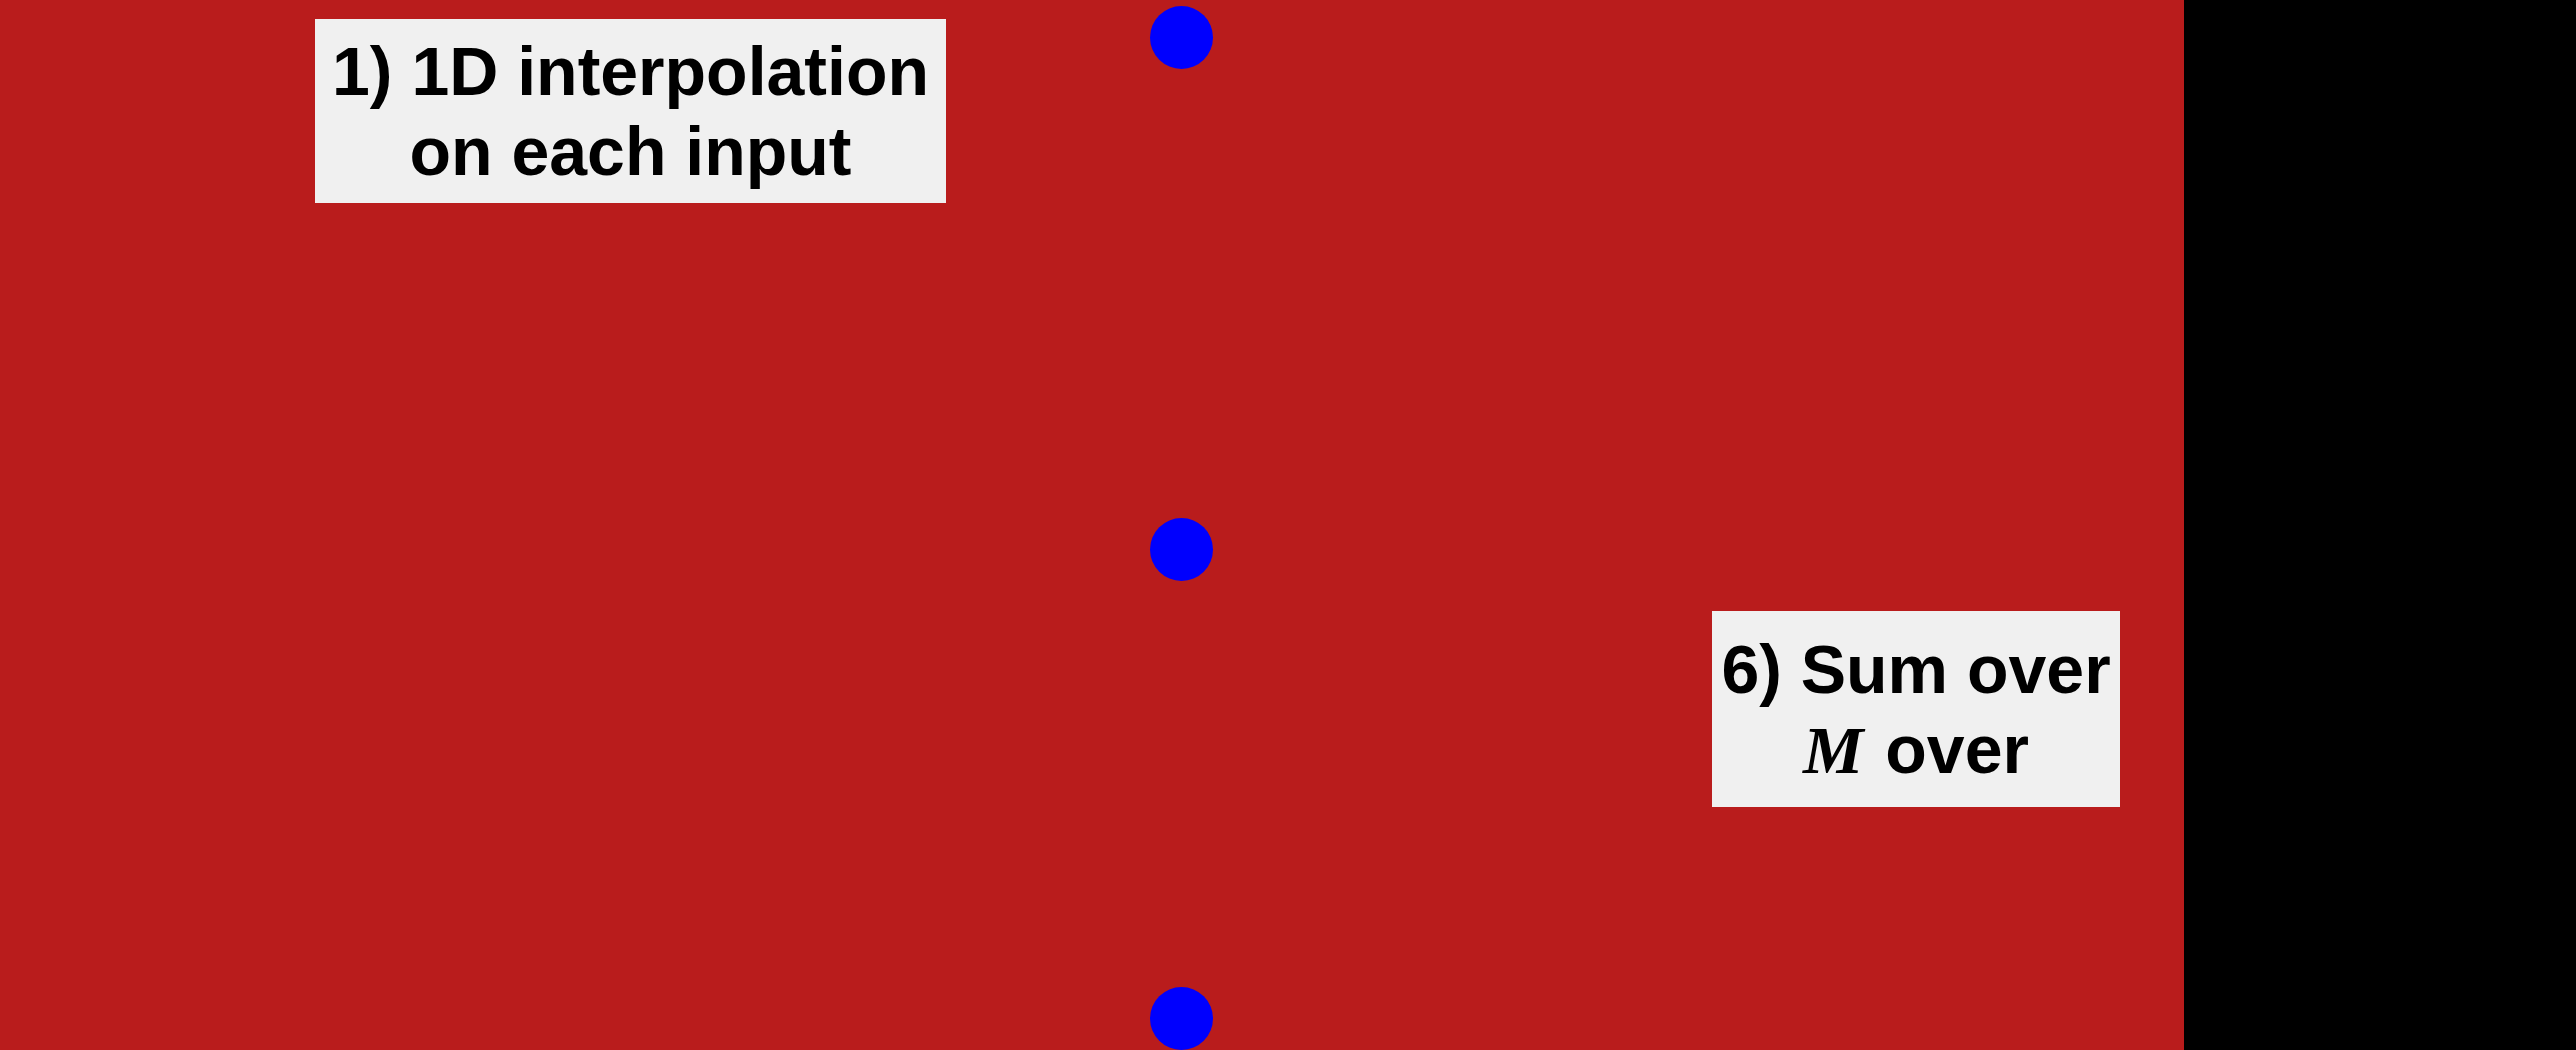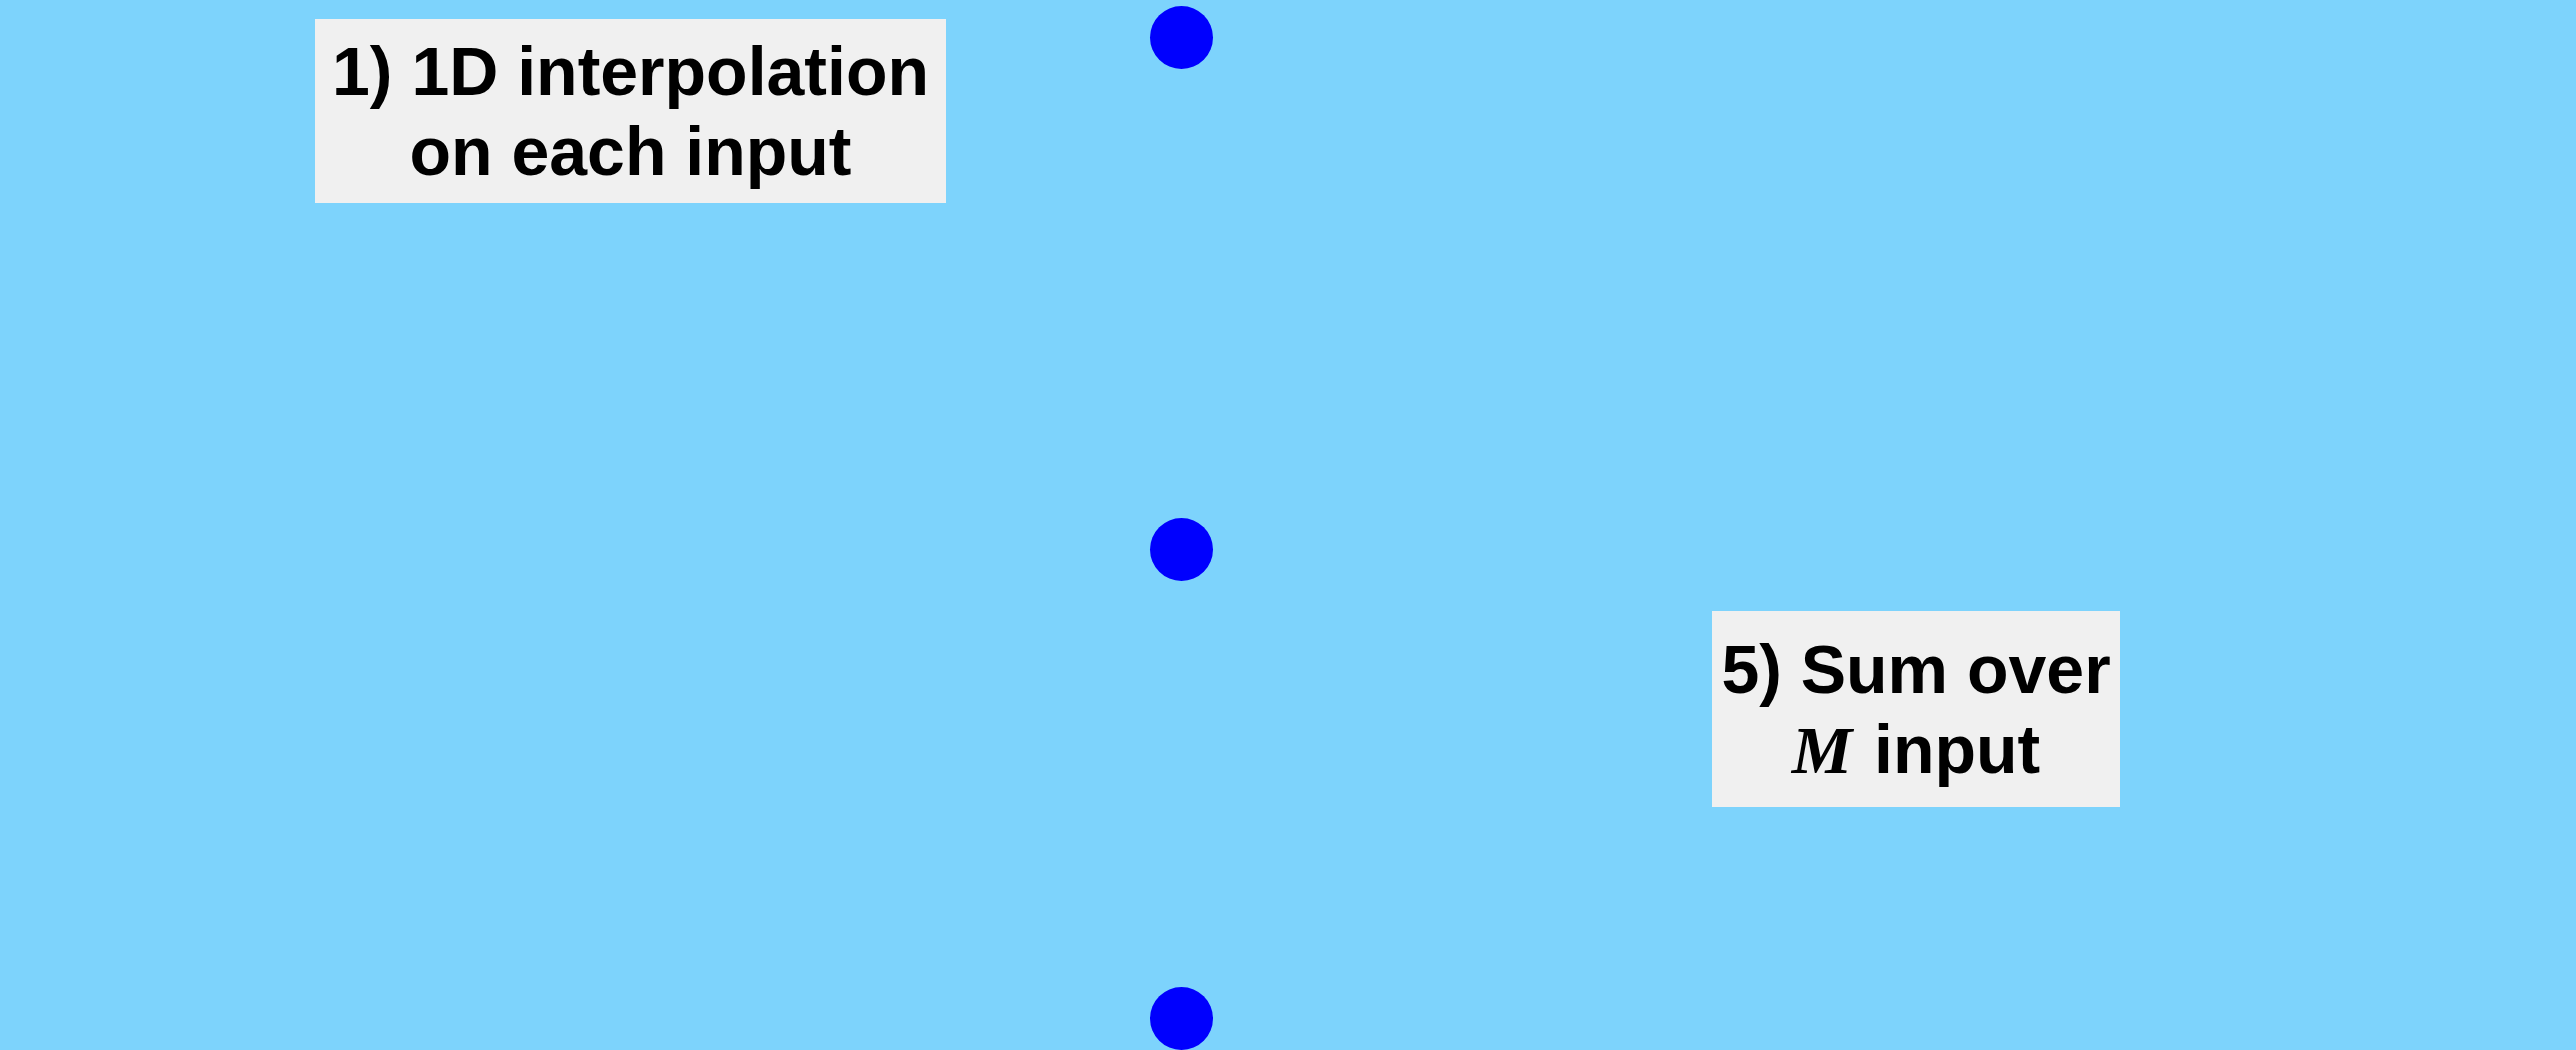--- a/index.html
+++ b/index.html
@@ -2,23 +2,23 @@
 <html style="font-size:15px"><head>
 <meta charset="utf-8">
 <style>
   html, body {
     margin: 0;
     padding: 0;
     background: #000000;
   }
   .figure {
     position: relative;
-    width: 2576px;
+    width: 2184px;
     height: 1051px;
-    background: #7dd3fc;
+    background: #b91c1c;
     overflow: hidden;
     font-family: "Liberation Sans", "DejaVu Sans", sans-serif;
   }
   .callout {
     position: absolute;
     background: #f0f0f0;
     color: #000000;
     font-weight: bold;
     font-size: 68px;
     line-height: 80px;
@@ -55,23 +55,23 @@
 
 <div class="figure">
 
   <div class="callout box1">
     <span class="line">1) 1D interpolation</span>
     <span class="line">on each input</span>
   </div>
 
 
   <div class="callout box3">
-    <span class="line">5) Sum over</span>
+    <span class="line">6) Sum over</span>
     <span class="line">
-      <span class="math-italic">M</span><span class="after-math">input</span>
+      <span class="math-italic">M</span><span class="after-math">over</span>
     </span>
   </div>
 
   <div class="node node-top"></div>
   <div class="node node-middle"></div>
   <div class="node node-bottom"></div>
 
 </div>
 
 

